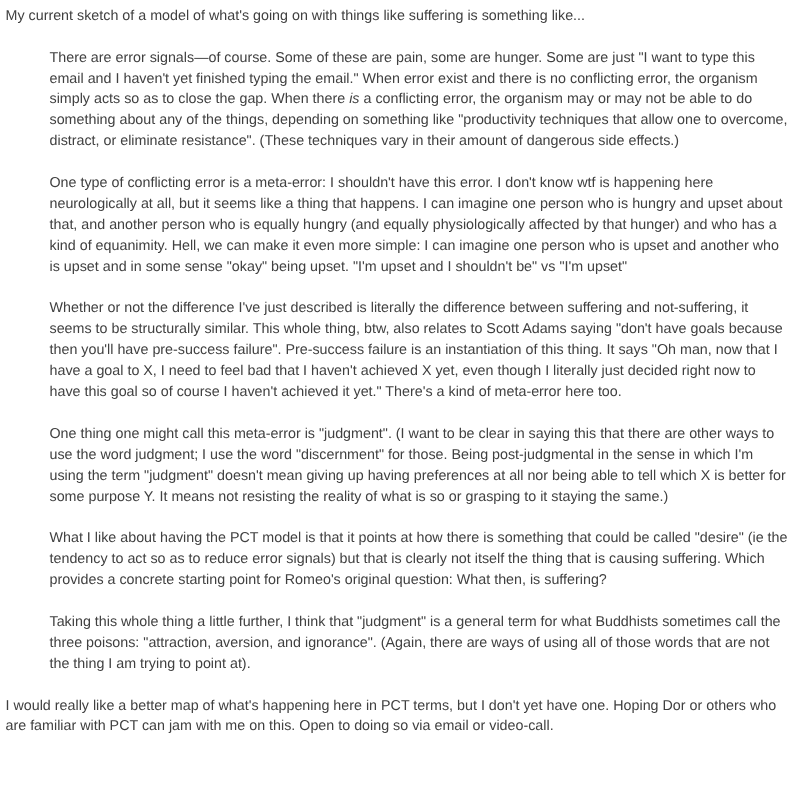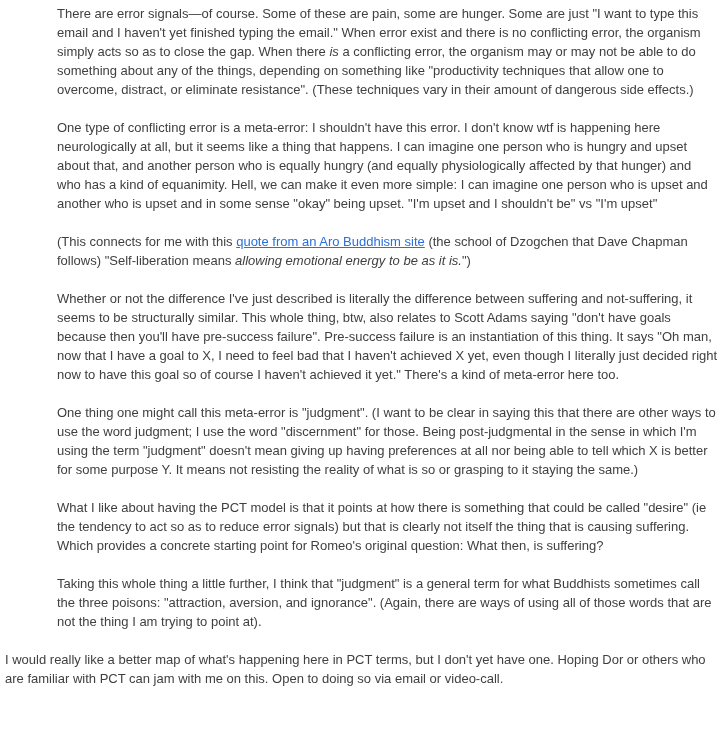--- a/index.html
+++ b/index.html
@@ -15,41 +15,41 @@
     color: var(--text-color, #404040);
     -webkit-font-smoothing: antialiased;
   }
   .page {
     padding: 4px 6px 2px 5px;
   }
   .para {
     margin: 0 0 19px 0;
   }
   .quote-block {
-    margin: 0 0 0 52px;
+    margin: 0 0 0 40px;
     padding: 0;
   }
   a.inline-link {
     color: var(--link-color, #2a6fdb);
     text-decoration: underline;
     cursor: pointer;
   }
   em {
     font-style: italic;
   }
 </style>
 </head>
 <body style="background: rgb(255, 255, 255);">
 
 <div class="page">
+  <p class="para">My current sketch of a model of what's going on with things like suffering is something like...</p>
 
   <blockquote class="quote-block" id="quote-block">
       <p class="para"><span>There are error signals—of course. Some of these are pain, some are hunger. Some are just "I want to type this email and I haven't yet finished typing the email." When error exist and there is no conflicting error, the organism simply acts so as to close the gap. When there </span><em>is</em><span> a conflicting error, the organism may or may not be able to do something about any of the things, depending on something like "productivity techniques that allow one to overcome, distract, or eliminate resistance". (These techniques vary in their amount of dangerous side effects.)</span></p>
       <p class="para"><span>One type of conflicting error is a meta-error: I shouldn't have this error. I don't know wtf is happening here neurologically at all, but it seems like a thing that happens. I can imagine one person who is hungry and upset about that, and another person who is equally hungry (and equally physiologically affected by that hunger) and who has a kind of equanimity. Hell, we can make it even more simple: I can imagine one person who is upset and another who is upset and in some sense "okay" being upset. "I'm upset and I shouldn't be" vs "I'm upset"</span></p>
-      <p class="para"><span>(This connects for me with this </span><a class="inline-link" href="#">quote from an Aro Buddhism site</a><span> (the school of Dzogchen that Dave Chapman follows) "Self-liberation means </span><em>allowing emotional energy to be as it is.</em><span>")</span></p>
       <p class="para"><span>Whether or not the difference I've just described is literally the difference between suffering and not-suffering, it seems to be structurally similar. This whole thing, btw, also relates to Scott Adams saying "don't have goals because then you'll have pre-success failure". Pre-success failure is an instantiation of this thing. It says "Oh man, now that I have a goal to X, I need to feel bad that I haven't achieved X yet, even though I literally just decided right now to have this goal so of course I haven't achieved it yet." There's a kind of meta-error here too.</span></p>
       <p class="para"><span>One thing one might call this meta-error is "judgment". (I want to be clear in saying this that there are other ways to use the word judgment; I use the word "discernment" for those. Being post-judgmental in the sense in which I'm using the term "judgment" doesn't mean giving up having preferences at all nor being able to tell which X is better for some purpose Y. It means not resisting the reality of what is so or grasping to it staying the same.)</span></p>
       <p class="para"><span>What I like about having the PCT model is that it points at how there is something that could be called "desire" (ie the tendency to act so as to reduce error signals) but that is clearly not itself the thing that is causing suffering. Which provides a concrete starting point for Romeo's original question: What then, is suffering?</span></p>
       <p class="para"><span>Taking this whole thing a little further, I think that "judgment" is a general term for what Buddhists sometimes call the three poisons: "attraction, aversion, and ignorance". (Again, there are ways of using all of those words that are not the thing I am trying to point at).</span></p>
     </blockquote>
 
   <p class="para">I would really like a better map of what's happening here in PCT terms, but I don't yet have one. Hoping Dor or others who are familiar with PCT can jam with me on this. Open to doing so via email or video-call.</p>
 </div>
 
 </body></html>

